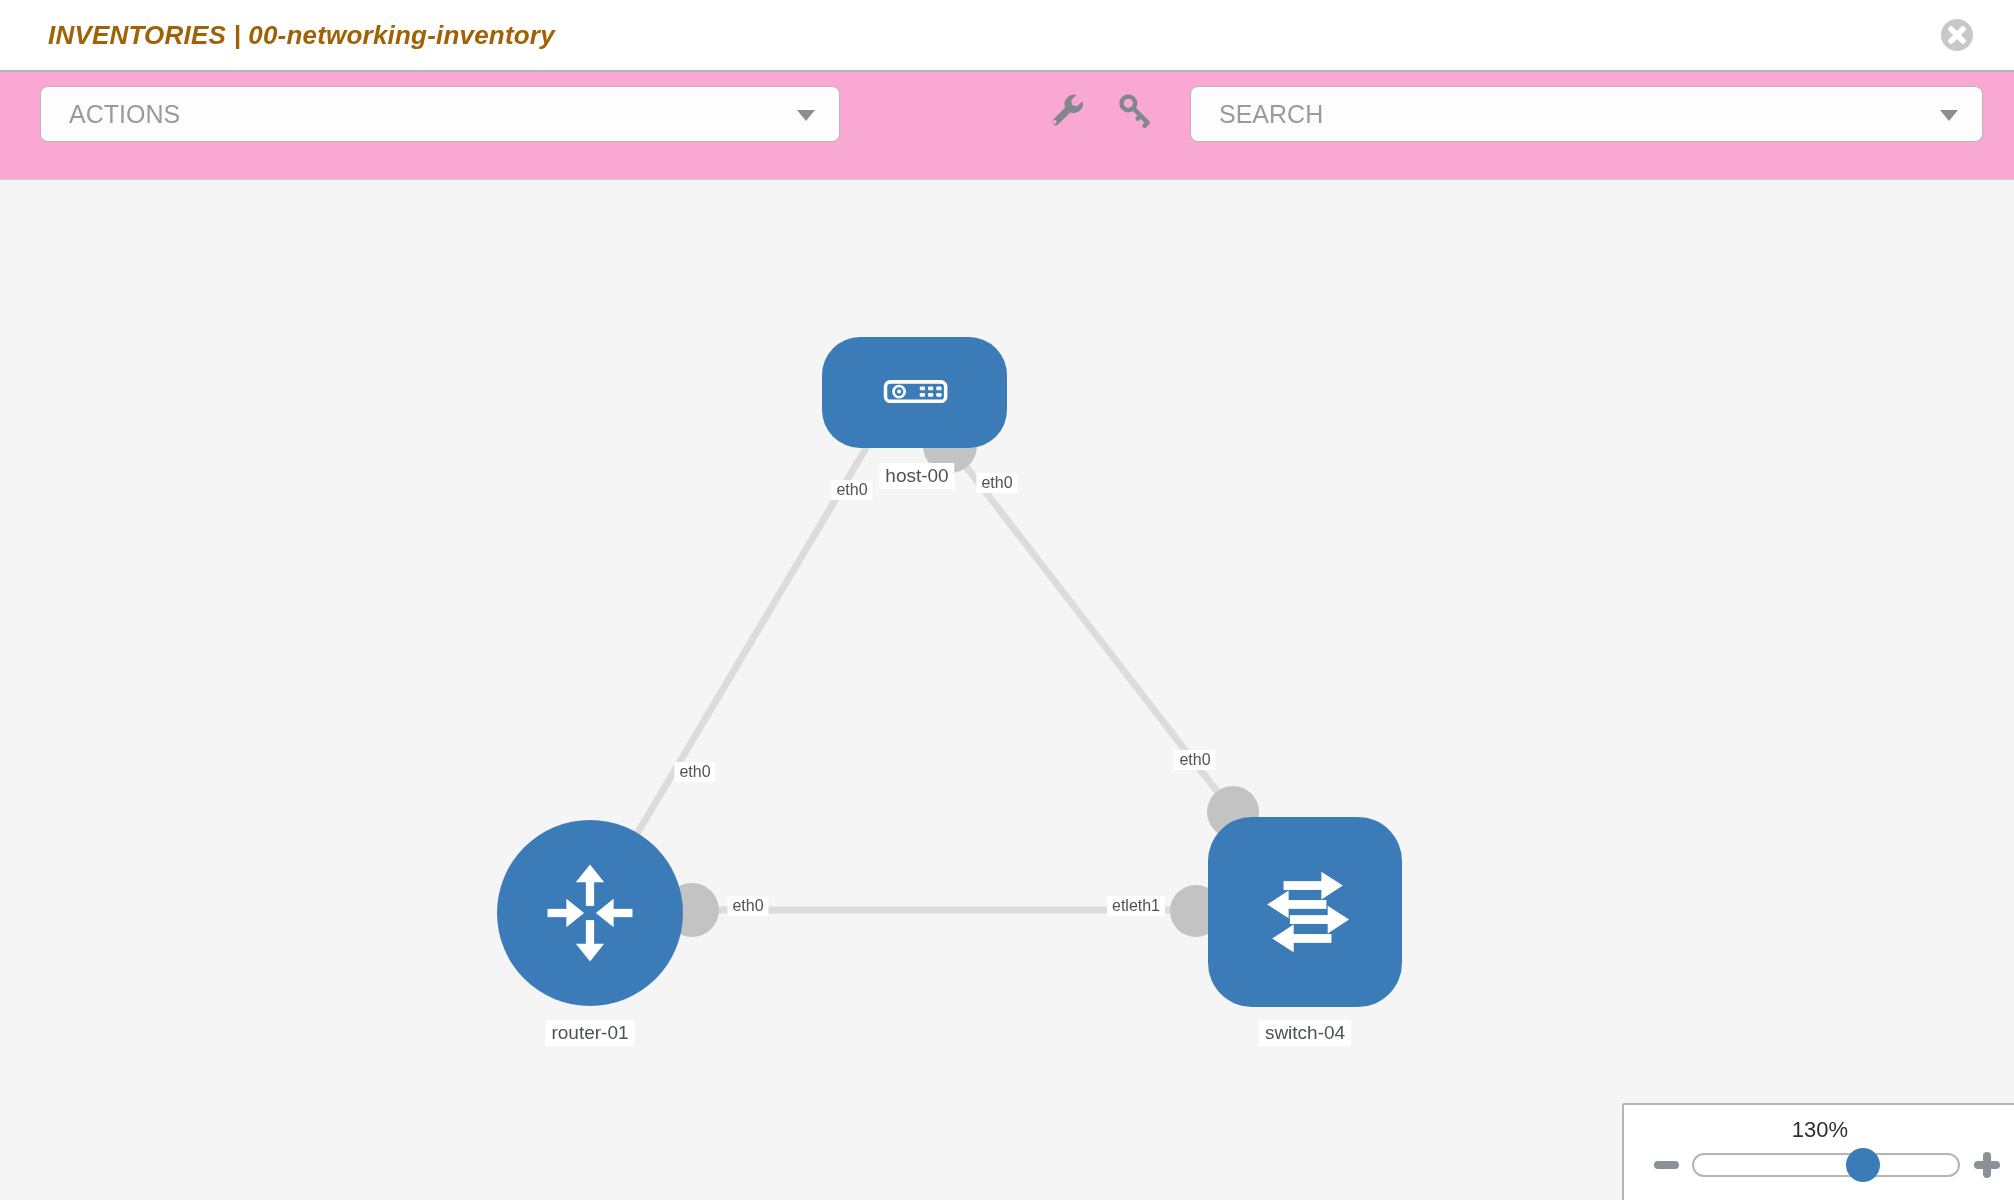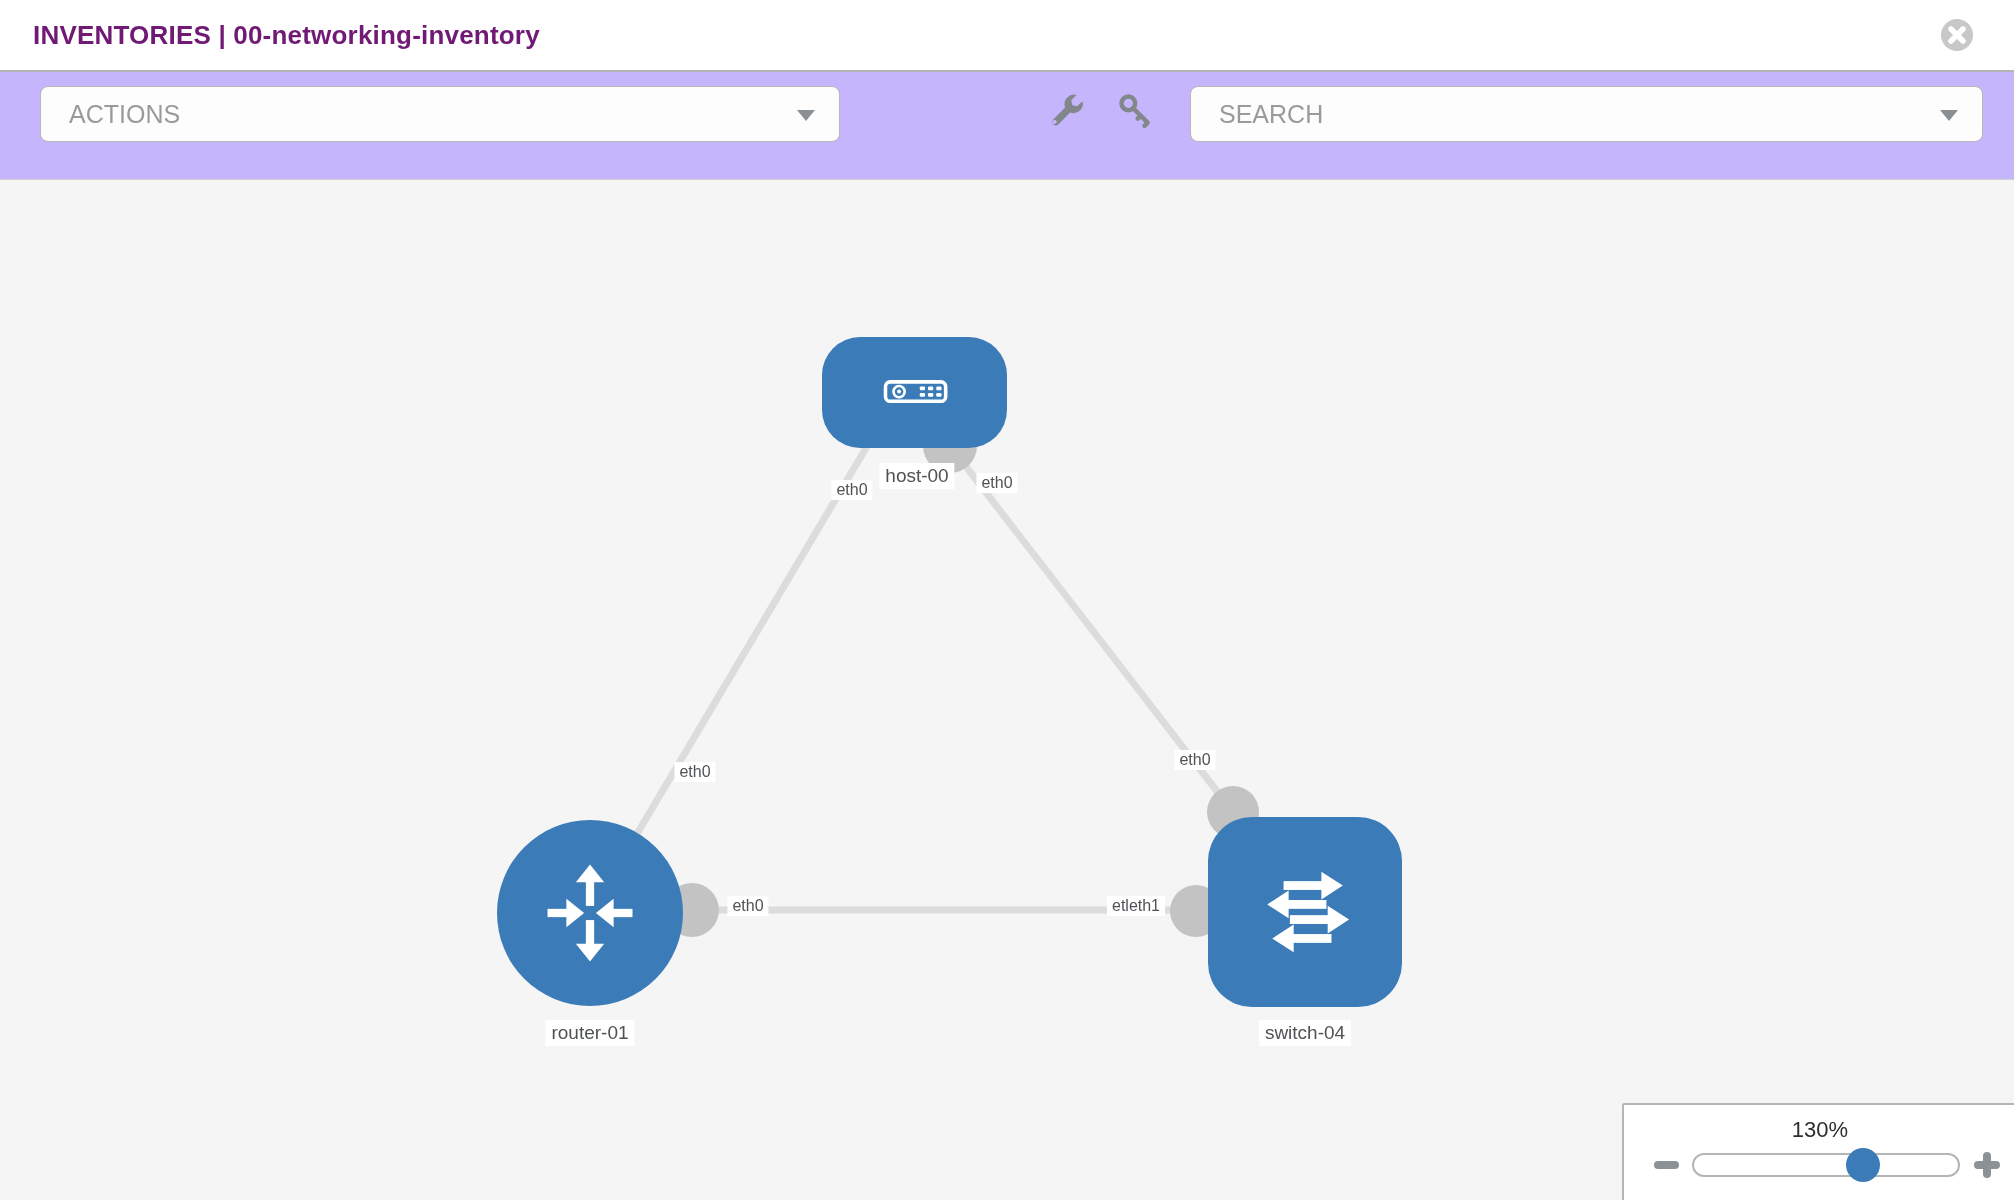--- a/index.html
+++ b/index.html
@@ -2,27 +2,27 @@
 <html><head>
 <meta charset="utf-8">
 <style>
   * { margin:0; padding:0; box-sizing:border-box; }
   html,body { width:2014px; height:1200px; overflow:hidden;
     font-family:"Liberation Sans", sans-serif; background:#fff; }
 
   
   .header { position:relative; width:2014px; height:72px; background:#ffffff;
     border-bottom:2px solid #b4b4b4; }
-  .header-title { position:absolute; left:33px; top:0; line-height:70px;
-    font-size:26px; font-weight:bold; color:#701a75; letter-spacing:0.2px; }
+  .header-title { position:absolute; left:48px; top:0; line-height:70px;
+    font-size:26px; font-weight:bold; color:#a16207; letter-spacing:0.2px;font-style:italic; }
   .close-btn { position:absolute; left:1940px; top:18px; width:34px; height:34px;
     cursor:pointer; }
 
   
-  .toolbar { position:relative; width:2014px; height:108px; background:#c4b5fd;
+  .toolbar { position:relative; width:2014px; height:108px; background:#f9a8d4;
     border-bottom:1px solid #cfcfcf; }
   .dropdown { position:absolute; top:14px; height:56px; background:#fdfdfd;
     border:1px solid #b7b7b7; border-radius:8px; cursor:pointer; }
   .dropdown .dd-label { position:absolute; left:28px; top:0; line-height:54px;
     font-size:25px; color:#9a9a9a; }
   .caret { position:absolute; right:24px; top:23px; width:0; height:0;
     border-left:9px solid transparent; border-right:9px solid transparent;
     border-top:11px solid #8a8f94; }
   .dd-actions { left:40px; width:800px; }
   .dd-search  { left:1190px; width:793px; }

